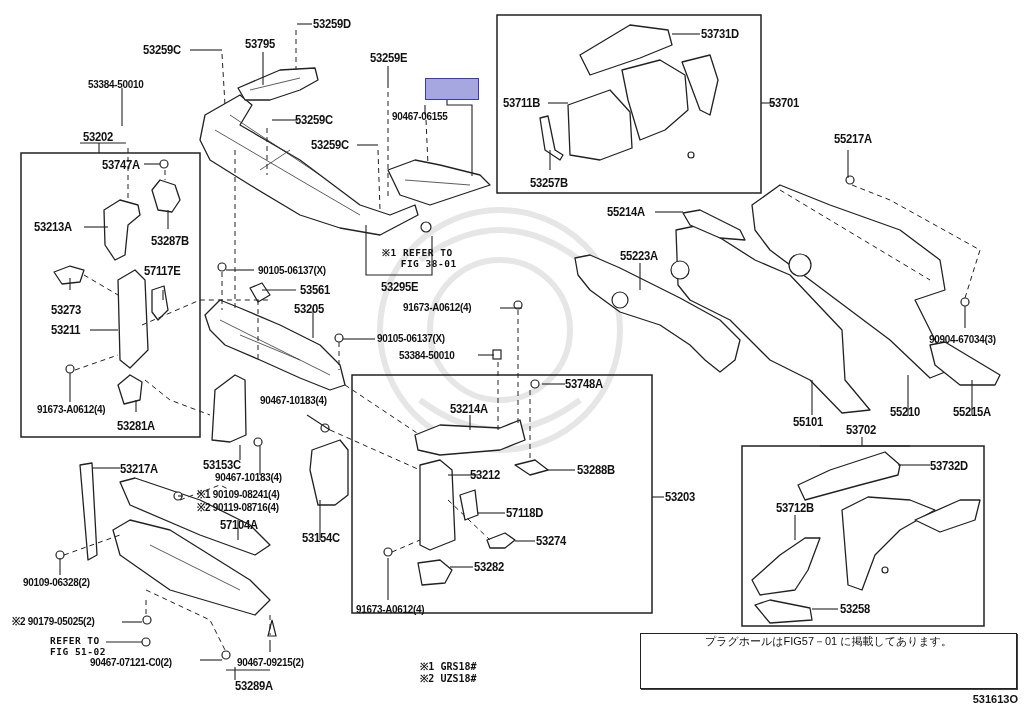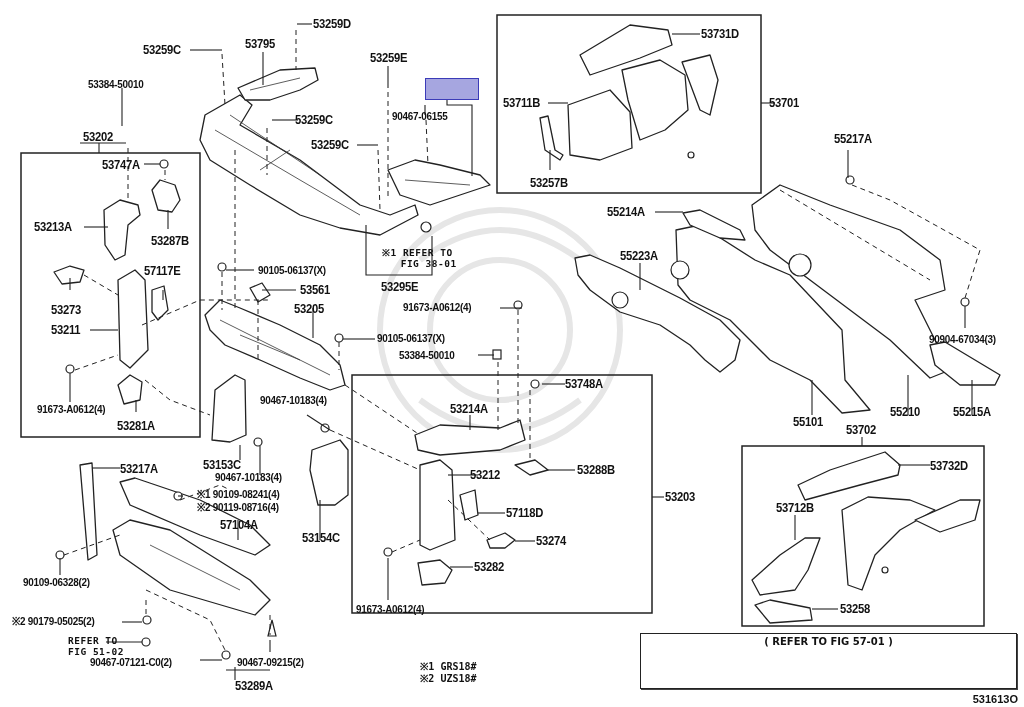--- a/index.html
+++ b/index.html
@@ -273,21 +273,21 @@
   <span class="lbl" style="left:203px;top:459px">53153C</span>
   <span class="lbl sm" style="left:215px;top:472px">90467-10183(4)</span>
   <span class="lbl sm" style="left:197px;top:489px">※1 90109-08241(4)</span>
   <span class="lbl sm" style="left:197px;top:502px">※2 90119-08716(4)</span>
   <span class="lbl" style="left:302px;top:532px">53154C</span>
 
   <span class="lbl" style="left:120px;top:463px">53217A</span>
   <span class="lbl" style="left:220px;top:519px">57104A</span>
   <span class="lbl sm" style="left:23px;top:577px">90109-06328(2)</span>
   <span class="lbl sm" style="left:12px;top:616px">※2 90179-05025(2)</span>
-  <div class="ref" style="left:68px;top:635px">REFER TO
+  <div class="ref" style="left:50px;top:635px">REFER TO
 FIG 51-02</div>
   <span class="lbl sm" style="left:90px;top:657px">90467-07121-C0(2)</span>
   <span class="lbl sm" style="left:237px;top:657px">90467-09215(2)</span>
   <span class="lbl" style="left:235px;top:680px">53289A</span>
 
   <span class="lbl" style="left:565px;top:378px">53748A</span>
   <span class="lbl" style="left:450px;top:403px">53214A</span>
   <span class="lbl" style="left:470px;top:469px">53212</span>
   <span class="lbl" style="left:577px;top:464px">53288B</span>
   <span class="lbl" style="left:506px;top:507px">57118D</span>
@@ -313,17 +313,17 @@
   <span class="lbl" style="left:930px;top:460px">53732D</span>
   <span class="lbl" style="left:776px;top:502px">53712B</span>
   <span class="lbl" style="left:840px;top:603px">53258</span>
 
   <div class="legend">
     <div>※1 GRS18#</div>
     <div>※2 UZS18#</div>
   </div>
 
   <div class="note-box">
-    <div class="r3">(      REFER TO FIG 57-01      )</div>
+    <div>プラグホールはFIG57－01 に掲載してあります。</div>
   </div>
 
   <div class="fig-id">531613O</div>
 </div>
 
 </body></html>

